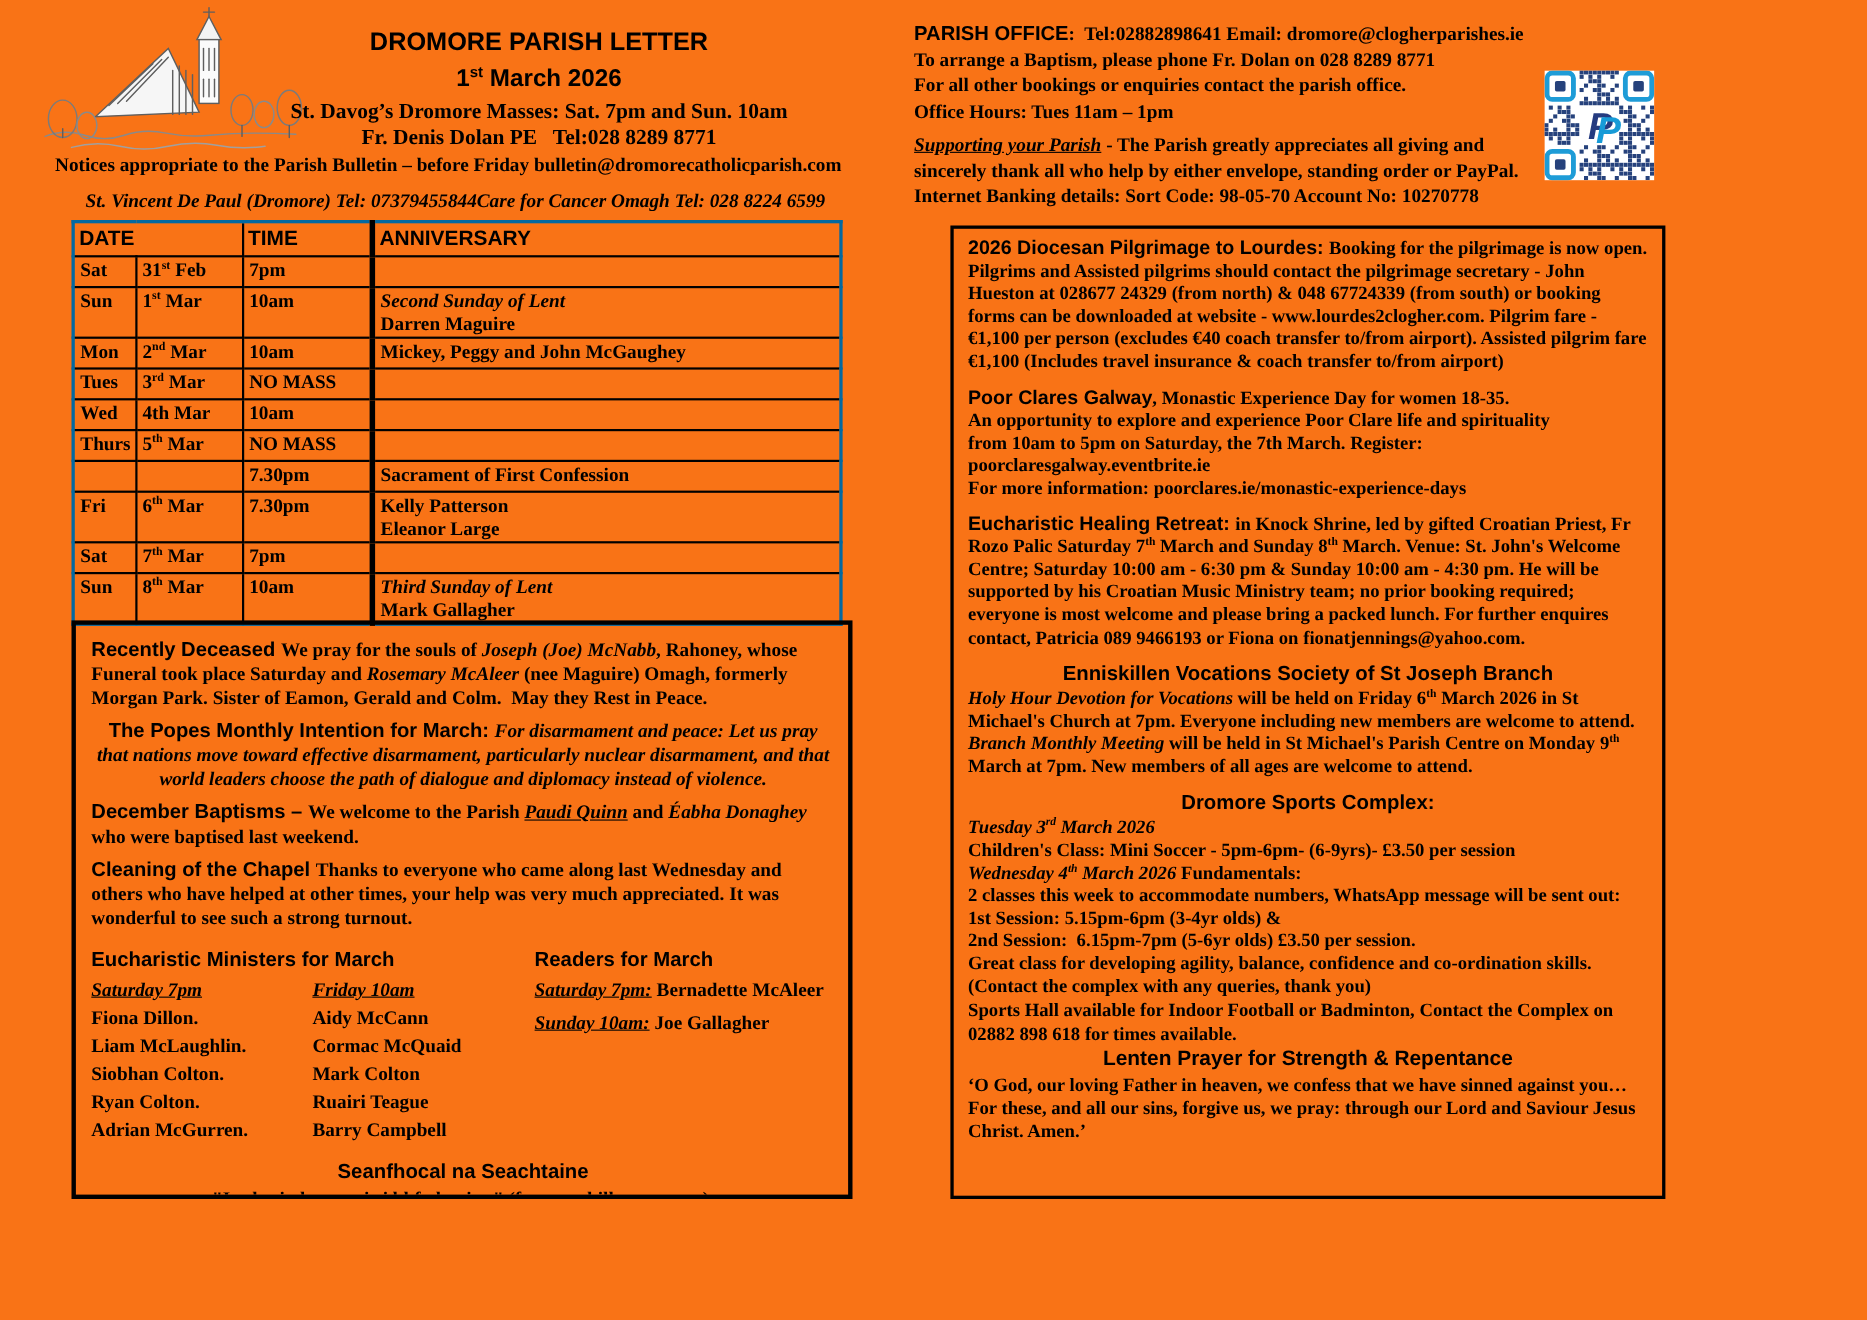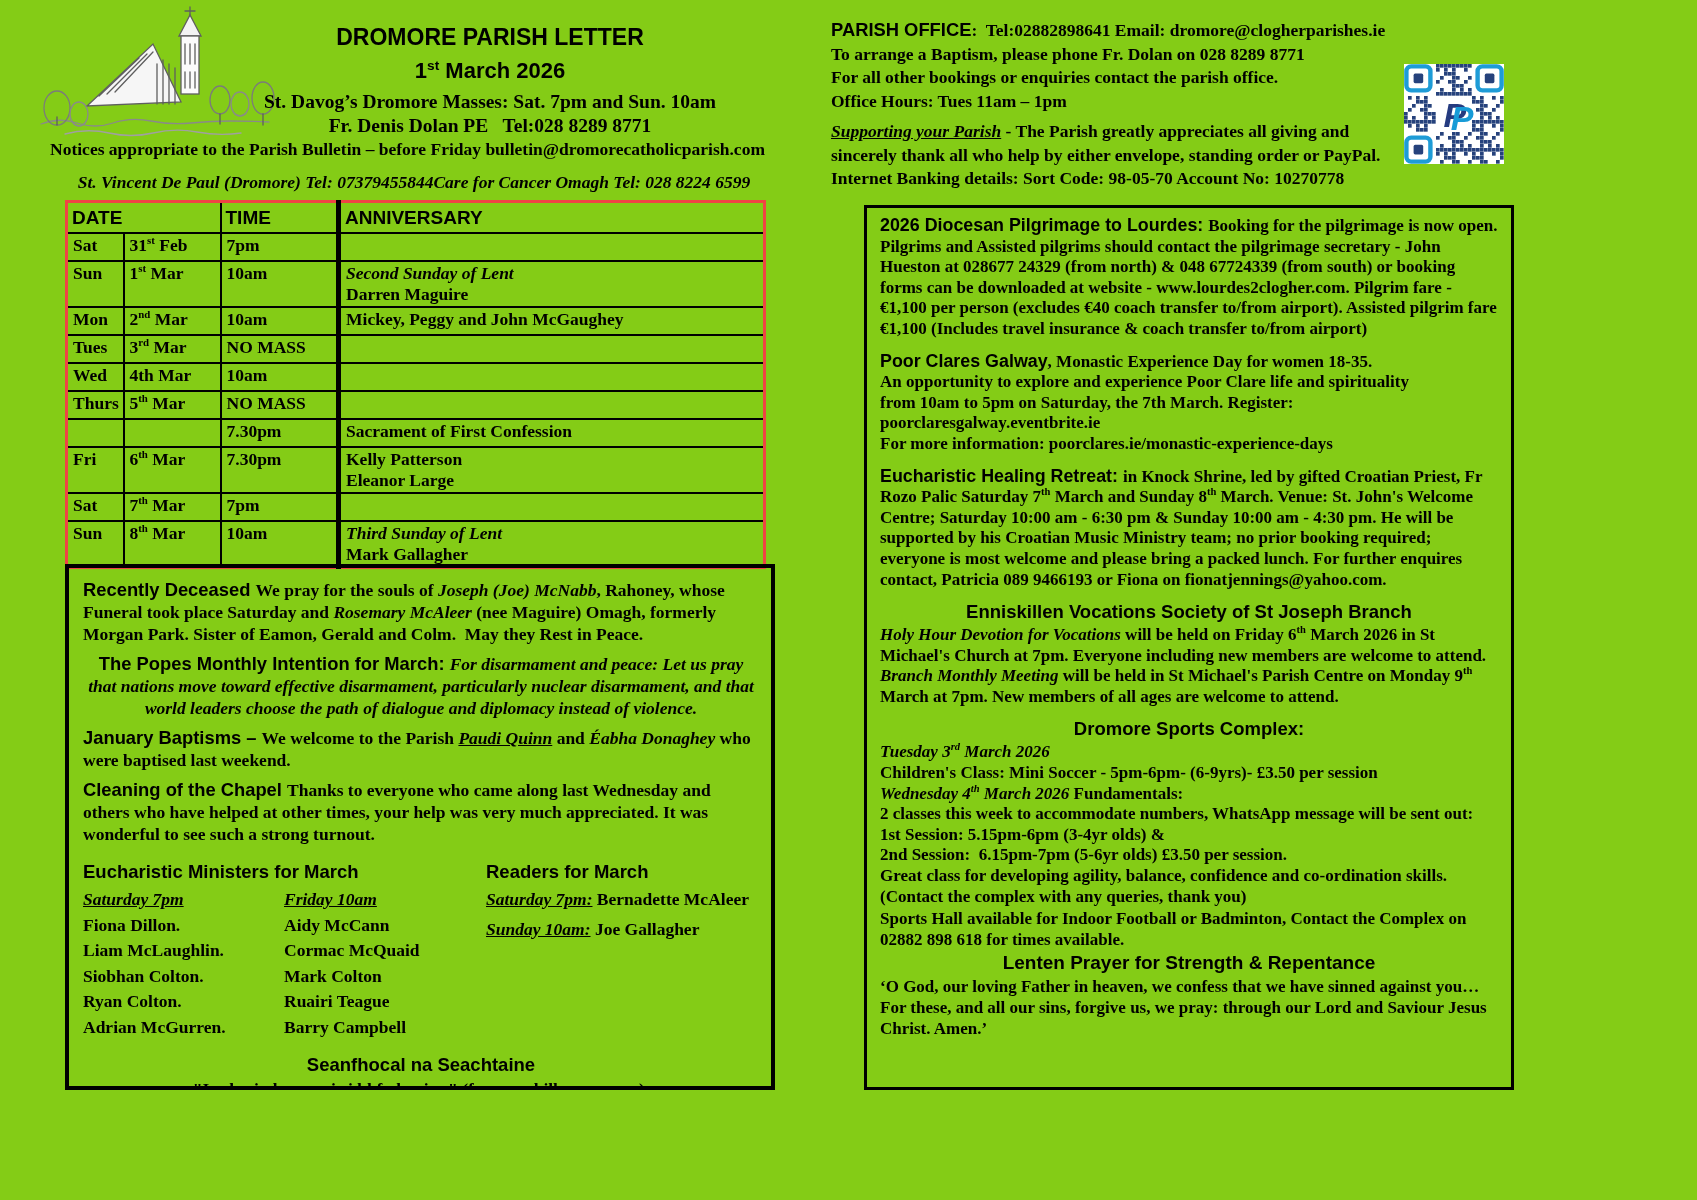--- a/index.html
+++ b/index.html
@@ -1,37 +1,37 @@
 <!DOCTYPE html>
 <html><head>
 <meta charset="utf-8">
 <style>
   html,body{margin:0;padding:0;background:#fff;}
-  .page{position:relative;width:1697px;height:1200px;background:#84cc16;color:#000;
+  .page{position:relative;width:1697px;height:1200px;background:#f97316;color:#000;
         font-family:"Liberation Serif",serif;overflow:hidden;}
   
   .h{font-family:"Liberation Sans",sans-serif;font-size:1.05em;}
   .i{font-style:italic;}
   .u{text-decoration:underline;}
   .sup{vertical-align:super;font-size:0.62em;line-height:0;}
 
   
   .church{position:absolute;left:35px;top:4px;}
   .head-center{position:absolute;left:210px;top:24px;width:560px;text-align:center;font-weight:bold;}
   .title{font-family:"Liberation Sans",sans-serif;font-size:23px;}
   .issue-date{font-family:"Liberation Sans",sans-serif;font-size:22px;margin-top:7px;}
   .masses{font-size:19.5px;margin-top:7px;white-space:pre-wrap;}
   .priest{font-size:19.5px;margin-top:2px;white-space:pre-wrap;}
   .notices{position:absolute;left:50px;top:139px;width:715px;text-align:center;font-weight:bold;font-size:17.5px;}
   .svp-line{position:absolute;left:65px;top:172px;width:698px;display:flex;justify-content:center;
             font-weight:bold;font-style:italic;font-size:17.5px;}
 
   
   table.mass{position:absolute;left:65px;top:200px;width:701px;border-collapse:collapse;table-layout:fixed;
-             border:3px solid #ef4444;}
+             border:3px solid #0369a1;}
   .mass th,.mass td{border:2px solid #000;}
   .mass th{font-family:"Liberation Sans",sans-serif;font-size:19px;text-align:left;padding:2px 4px;height:25px;}
   .mass td{font-weight:bold;font-size:17.5px;padding:1px 5px;vertical-align:top;white-space:pre-wrap;height:24px;line-height:21px;}
   .col-ann{border-left:5px solid #000 !important;}
 
   
   .left-box{position:absolute;left:65px;top:564px;width:710px;height:526px;border:4px solid #000;
             box-sizing:border-box;padding:3px 12px 0 14px;overflow:hidden;}
   .lb-p{font-size:17.5px;line-height:22px;margin:8px 0;font-weight:bold;white-space:pre-wrap;}
   .popes{text-align:center;}
@@ -190,21 +190,21 @@
       <td>10am</td>
       <td class="col-ann"><span class="i">Third Sunday of Lent</span><span>
 Mark Gallagher</span></td>
     </tr>
   </tbody>
     </table>
 
   <div class="left-box">
     <p class="lb-p"><span class="h">Recently Deceased </span><span>We pray for the souls of </span><span class="i">Joseph (Joe) McNabb</span><span>, Rahoney, whose Funeral took place Saturday and </span><span class="i">Rosemary McAleer</span><span> (nee Maguire) Omagh, formerly Morgan Park. Sister of Eamon, Gerald and Colm.  May they Rest in Peace.</span></p>
     <p class="lb-p popes"><span class="h">The Popes Monthly Intention for March: </span><span class="i">For disarmament and peace: Let us pray that nations move toward effective disarmament, particularly nuclear disarmament, and that world leaders choose the path of dialogue and diplomacy instead of violence.</span></p>
-    <p class="lb-p"><span class="h">January Baptisms – </span><span>We welcome to the Parish </span><span class="i u">Paudi Quinn</span><span> and </span><span class="i">Éabha Donaghey</span><span> who were baptised last weekend.</span></p>
+    <p class="lb-p"><span class="h">December Baptisms – </span><span>We welcome to the Parish </span><span class="i u">Paudi Quinn</span><span> and </span><span class="i">Éabha Donaghey</span><span> who were baptised last weekend.</span></p>
     <p class="lb-p"><span class="h">Cleaning of the Chapel </span><span>Thanks to everyone who came along last Wednesday and others who have helped at other times, your help was very much appreciated. It was wonderful to see such a strong turnout.</span></p>
 
     <div class="ministers-row">
       <div class="m-left">
         <div class="sec-head">Eucharistic Ministers for March</div>
         <div class="min-cols">
           <div class="min-col">
             <div class="min-head">Saturday 7pm</div>
             <div>Fiona Dillon.</div>
             <div>Liam McLaughlin.</div>

